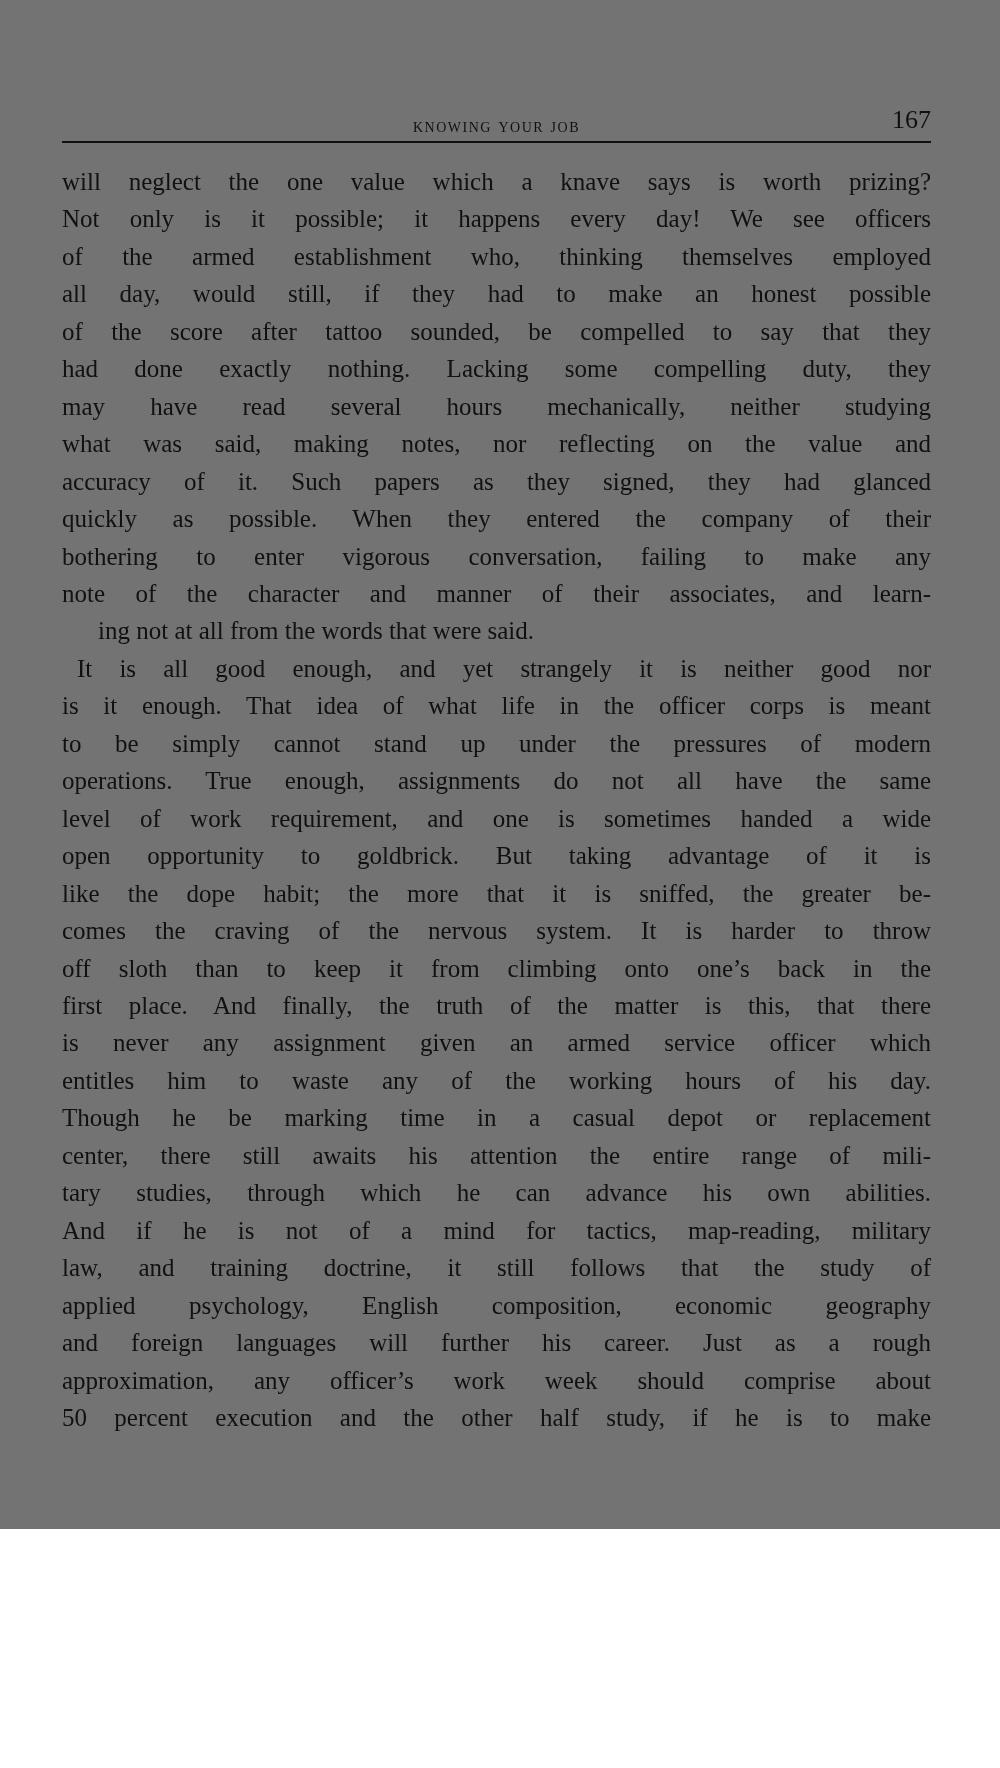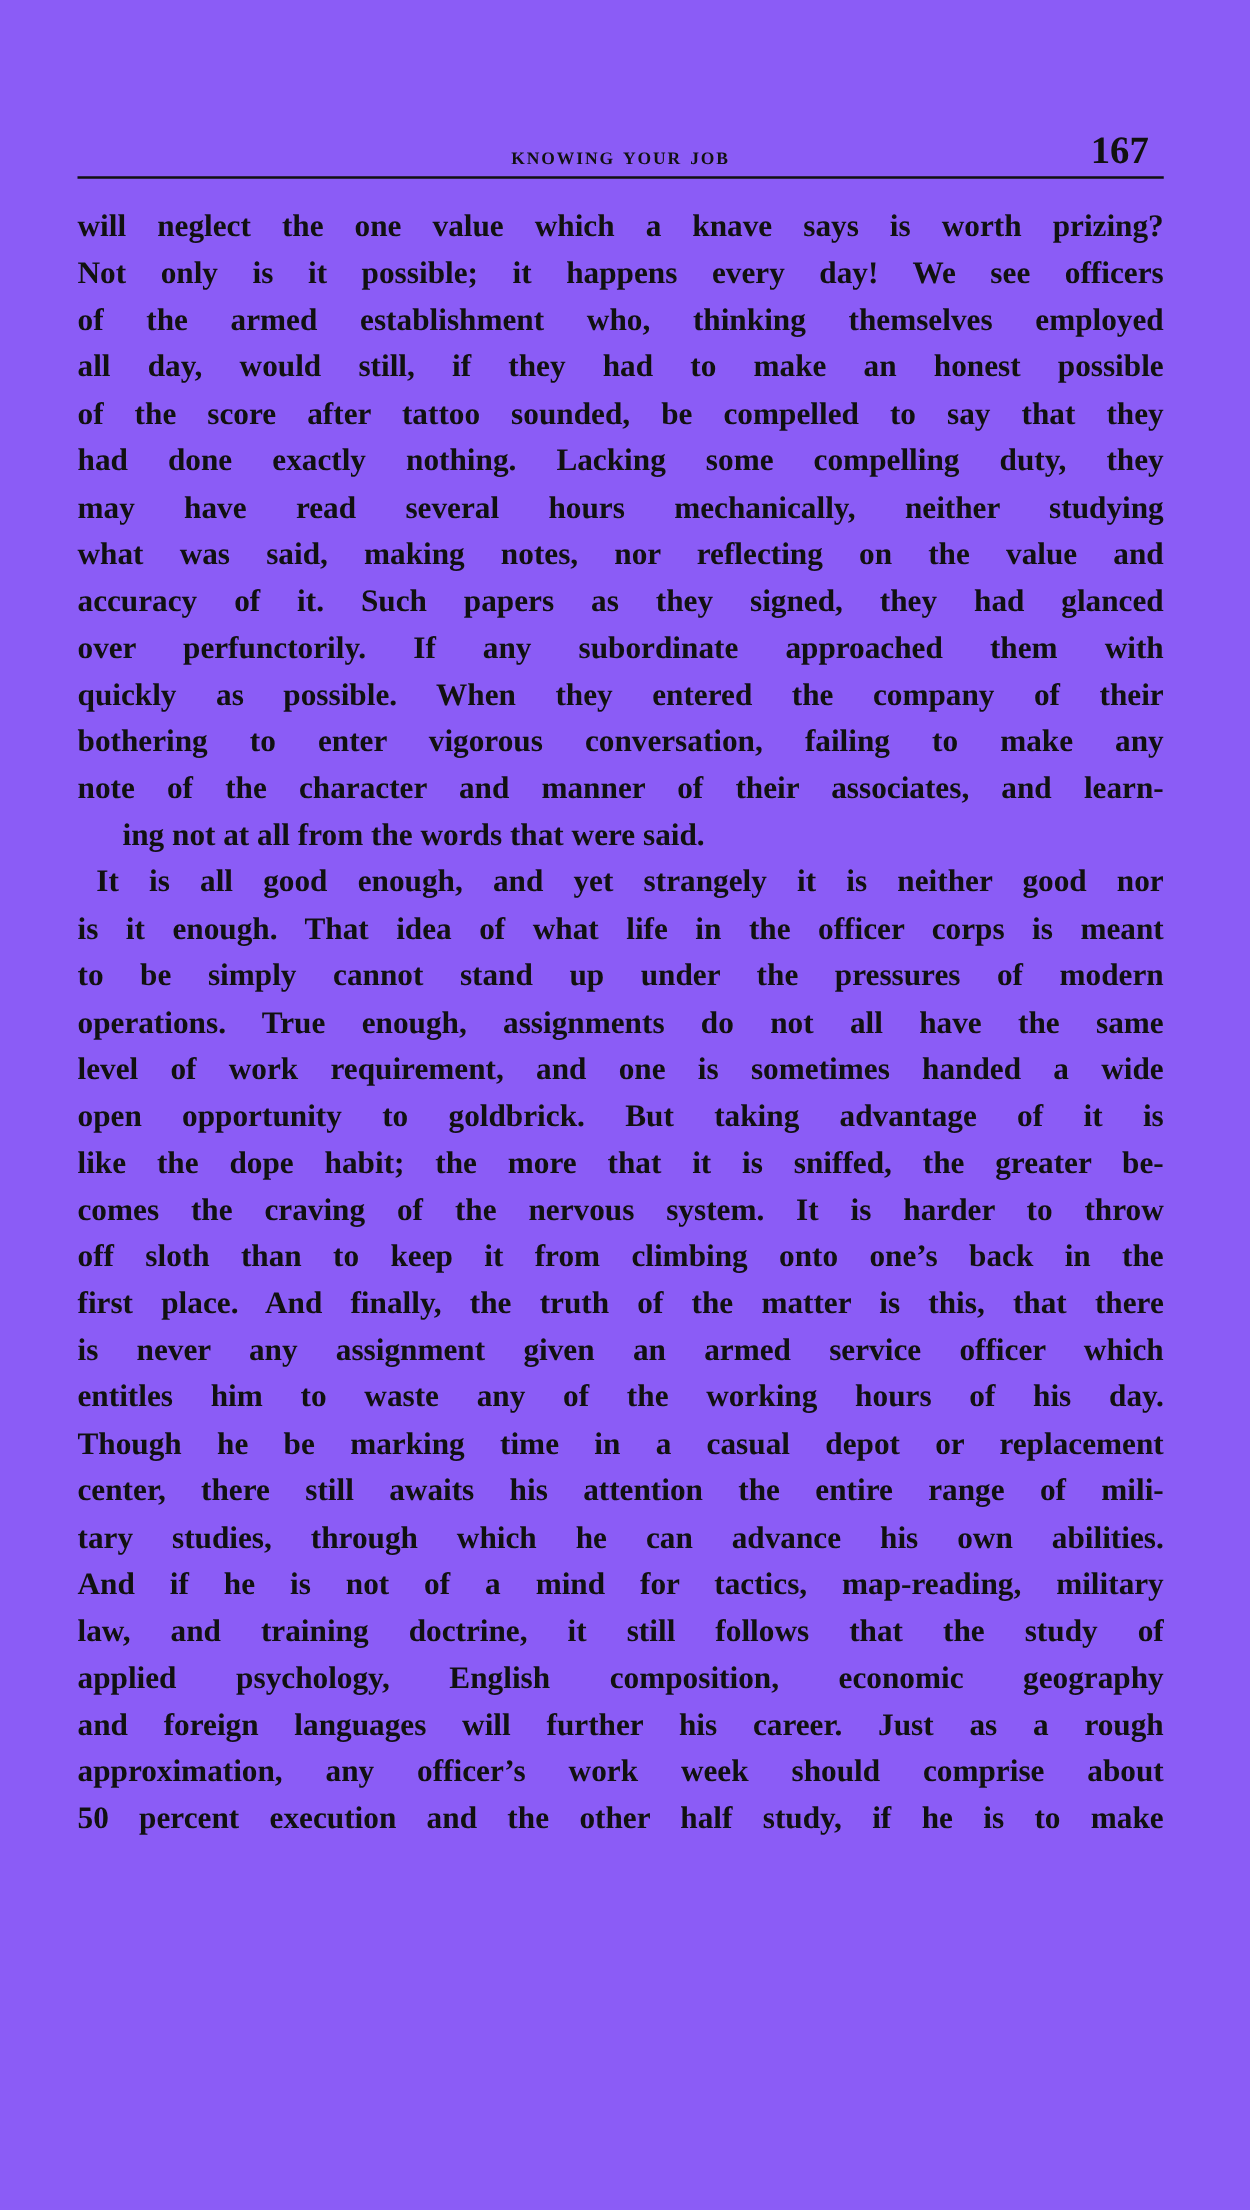--- a/index.html
+++ b/index.html
@@ -1,20 +1,20 @@
 <!DOCTYPE html>
 <html><head>
 <meta charset="utf-8">
 <style>
   html, body { margin: 0; padding: 0; background: #ffffff; }
   body { width: 1000px; height: 1768px; position: relative; overflow: hidden; }
-  .page { position: absolute; left: 0; top: 0; width: 1000px; height: 1768px; background: #8b5cf6; color: #111; font-weight: bold; }
+  .page { position: absolute; left: 0; top: 0; width: 1000px; height: 1529px; background: #737373; color: #111; }
   .running-head { position: absolute; left: 62px; width: 869px; top: 100px; height: 40px; font-family: "Liberation Serif", "DejaVu Serif", serif; }
   .head-title { position: absolute; left: 0; width: 869px; text-align: center; top: 14px; font-size: 20px; letter-spacing: 1.5px; font-variant: small-caps; text-transform: lowercase; line-height: 22px; }
-  .page-number { position: absolute; right: 12px; top: 4px; font-size: 31px; line-height: 32px; }
+  .page-number { position: absolute; right: 0; top: 4px; font-size: 26px; line-height: 32px; }
   .head-rule { position: absolute; left: 62px; width: 869px; top: 141px; height: 0; border-top: 2.4px solid #111; }
   .body-text { position: absolute; left: 62px; top: 163px; width: 869px; font-family: "Liberation Serif", "DejaVu Serif", serif; font-size: 25px; }
   .line { display: block; height: 37.46px; line-height: 37.46px; text-align: justify; text-align-last: justify; white-space: nowrap; overflow: visible; }
   .line.last { text-align-last: left; margin-left: 36px; }
   .line.indent { padding-left: 15px; }
 </style>
 </head>
 <body>
 
 <div class="page">
@@ -28,21 +28,20 @@
       <div>
         <span class="line">will neglect the one value which a knave says is worth prizing?</span>
         <span class="line">Not only is it possible; it happens every day! We see officers</span>
         <span class="line">of the armed establishment who, thinking themselves employed</span>
         <span class="line">all day, would still, if they had to make an honest possible</span>
         <span class="line">of the score after tattoo sounded, be compelled to say that they</span>
         <span class="line">had done exactly nothing. Lacking some compelling duty, they</span>
         <span class="line">may have read several hours mechanically, neither studying</span>
         <span class="line">what was said, making notes, nor reflecting on the value and</span>
         <span class="line">accuracy of it. Such papers as they signed, they had glanced</span>
-        <span class="line">over perfunctorily. If any subordinate approached them with</span>
         <span class="line">quickly as possible. When they entered the company of their</span>
         <span class="line">bothering to enter vigorous conversation, failing to make any</span>
         <span class="line">note of the character and manner of their associates, and learn-</span>
         <span class="line last">ing not at all from the words that were said.</span>
       </div>
       <div>
         <span class="line indent">It is all good enough, and yet strangely it is neither good nor</span>
         <span class="line">is it enough. That idea of what life in the officer corps is meant</span>
         <span class="line">to be simply cannot stand up under the pressures of modern</span>
         <span class="line">operations. True enough, assignments do not all have the same</span>

